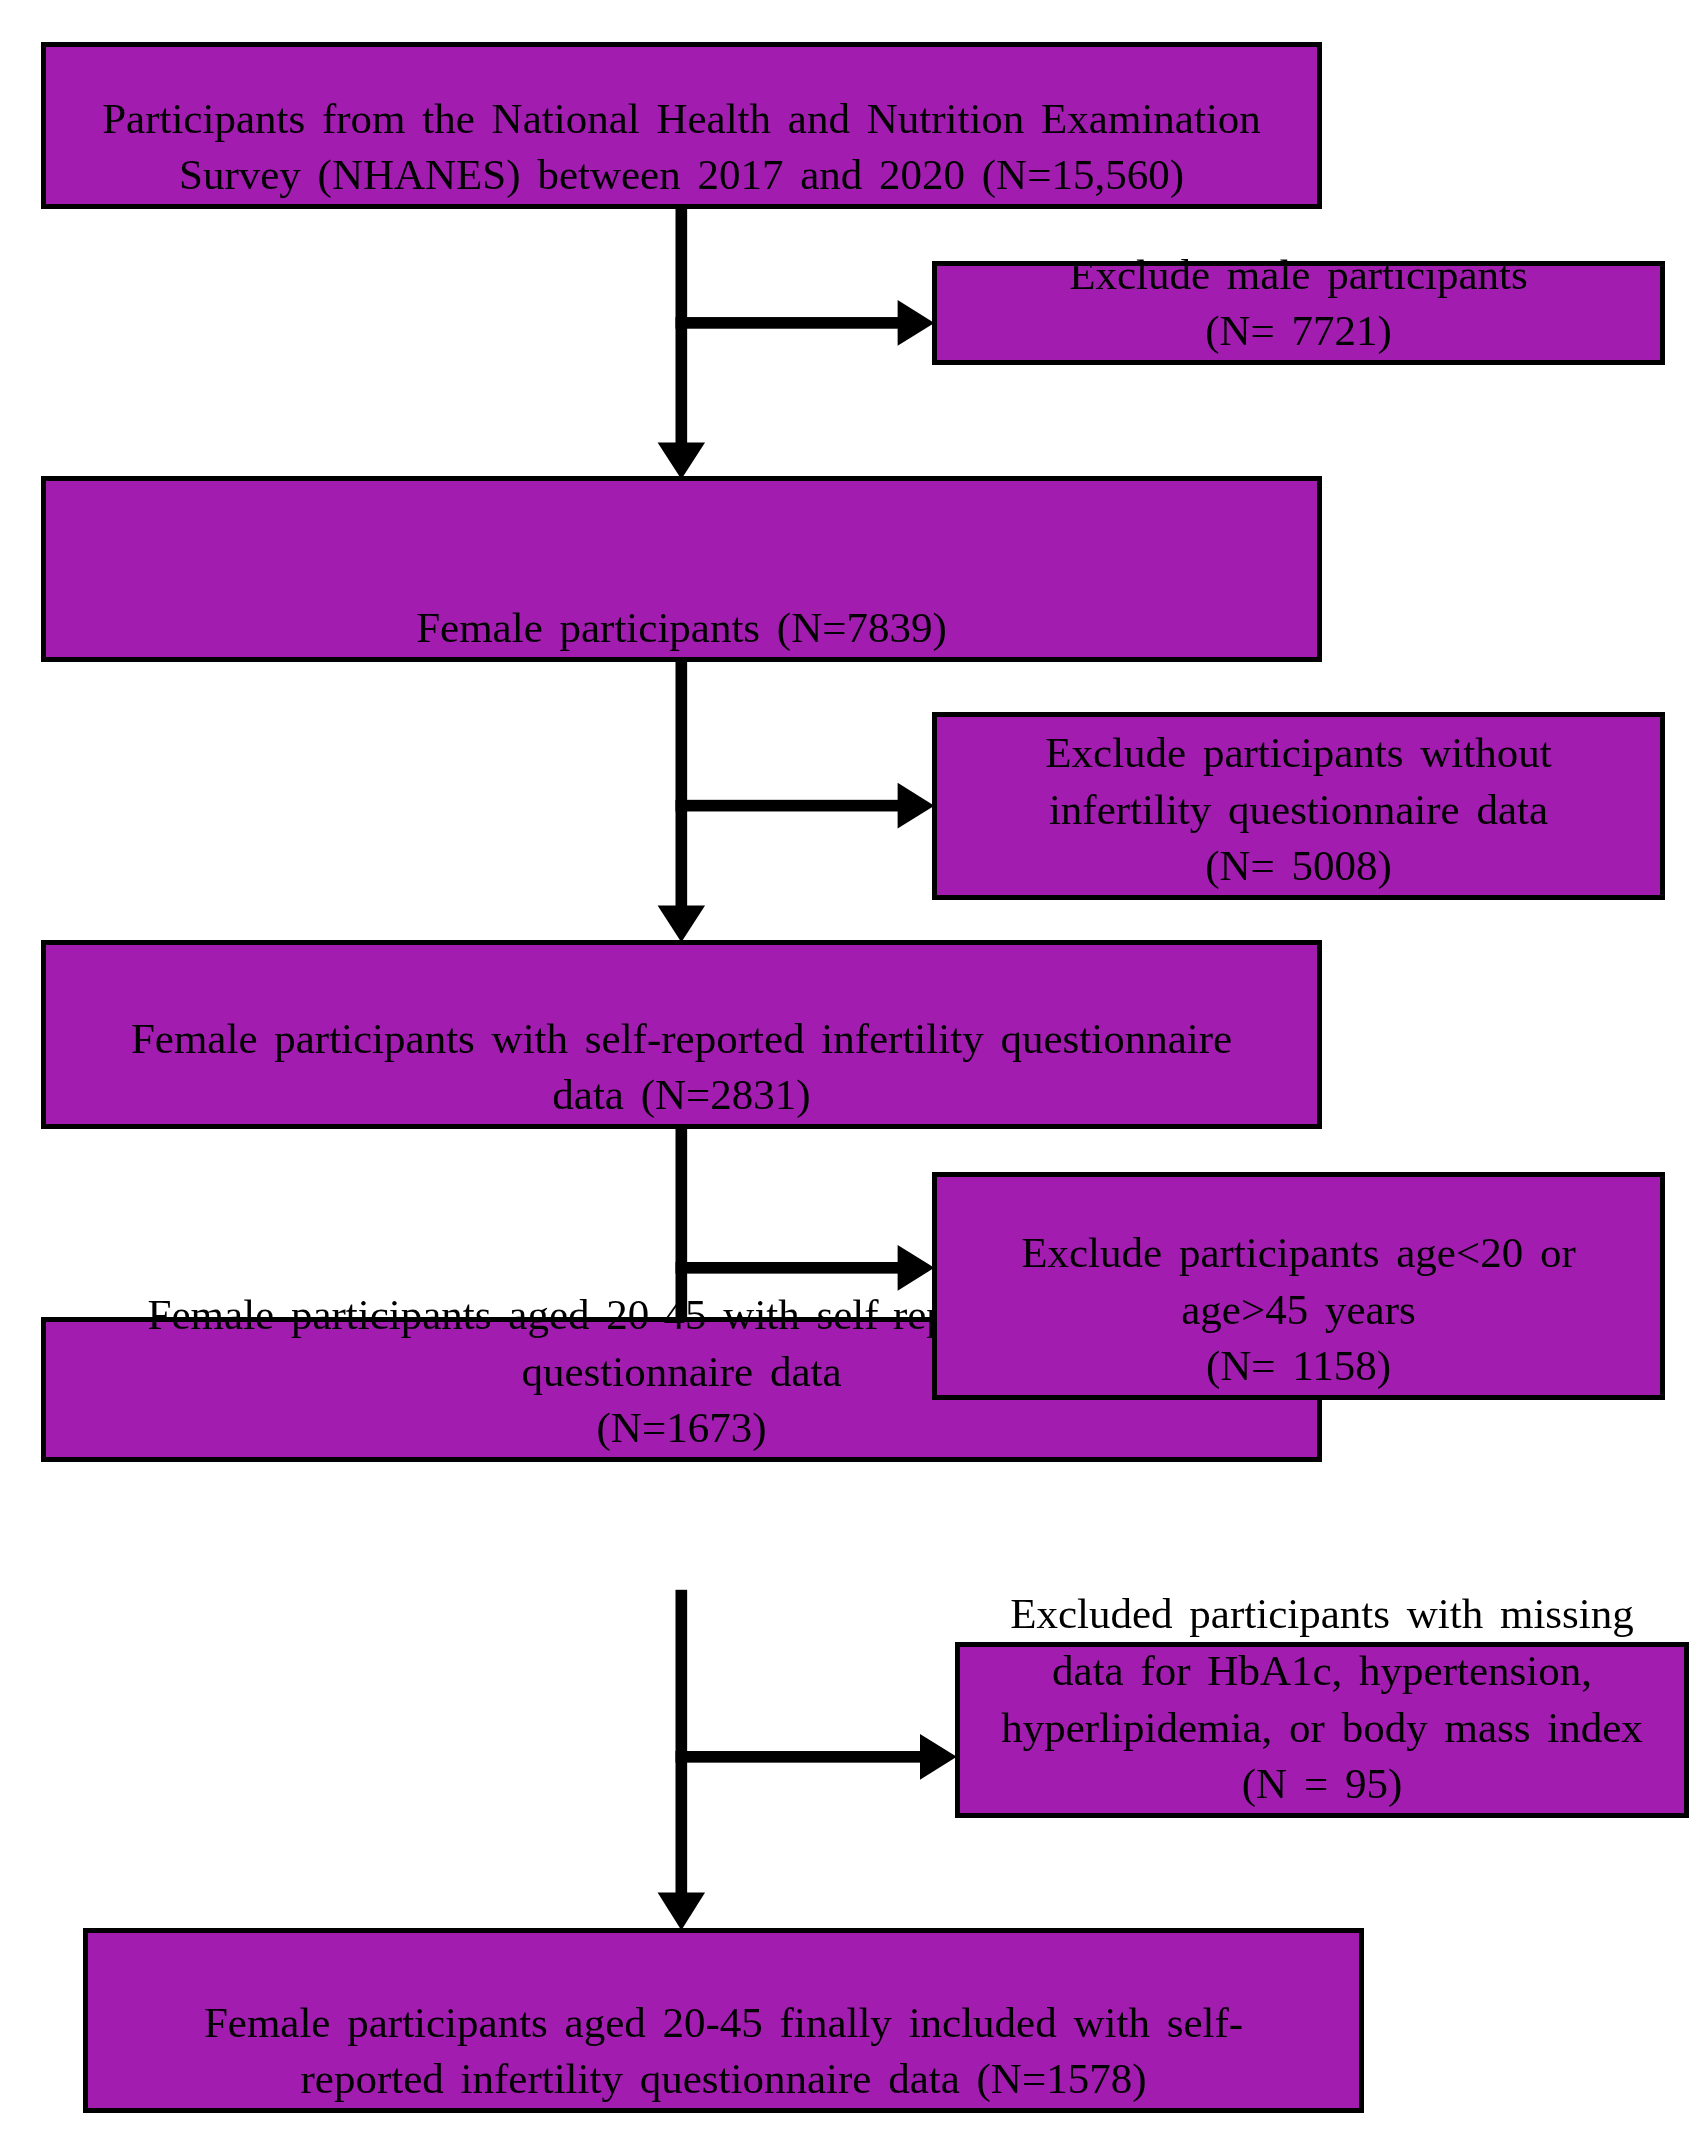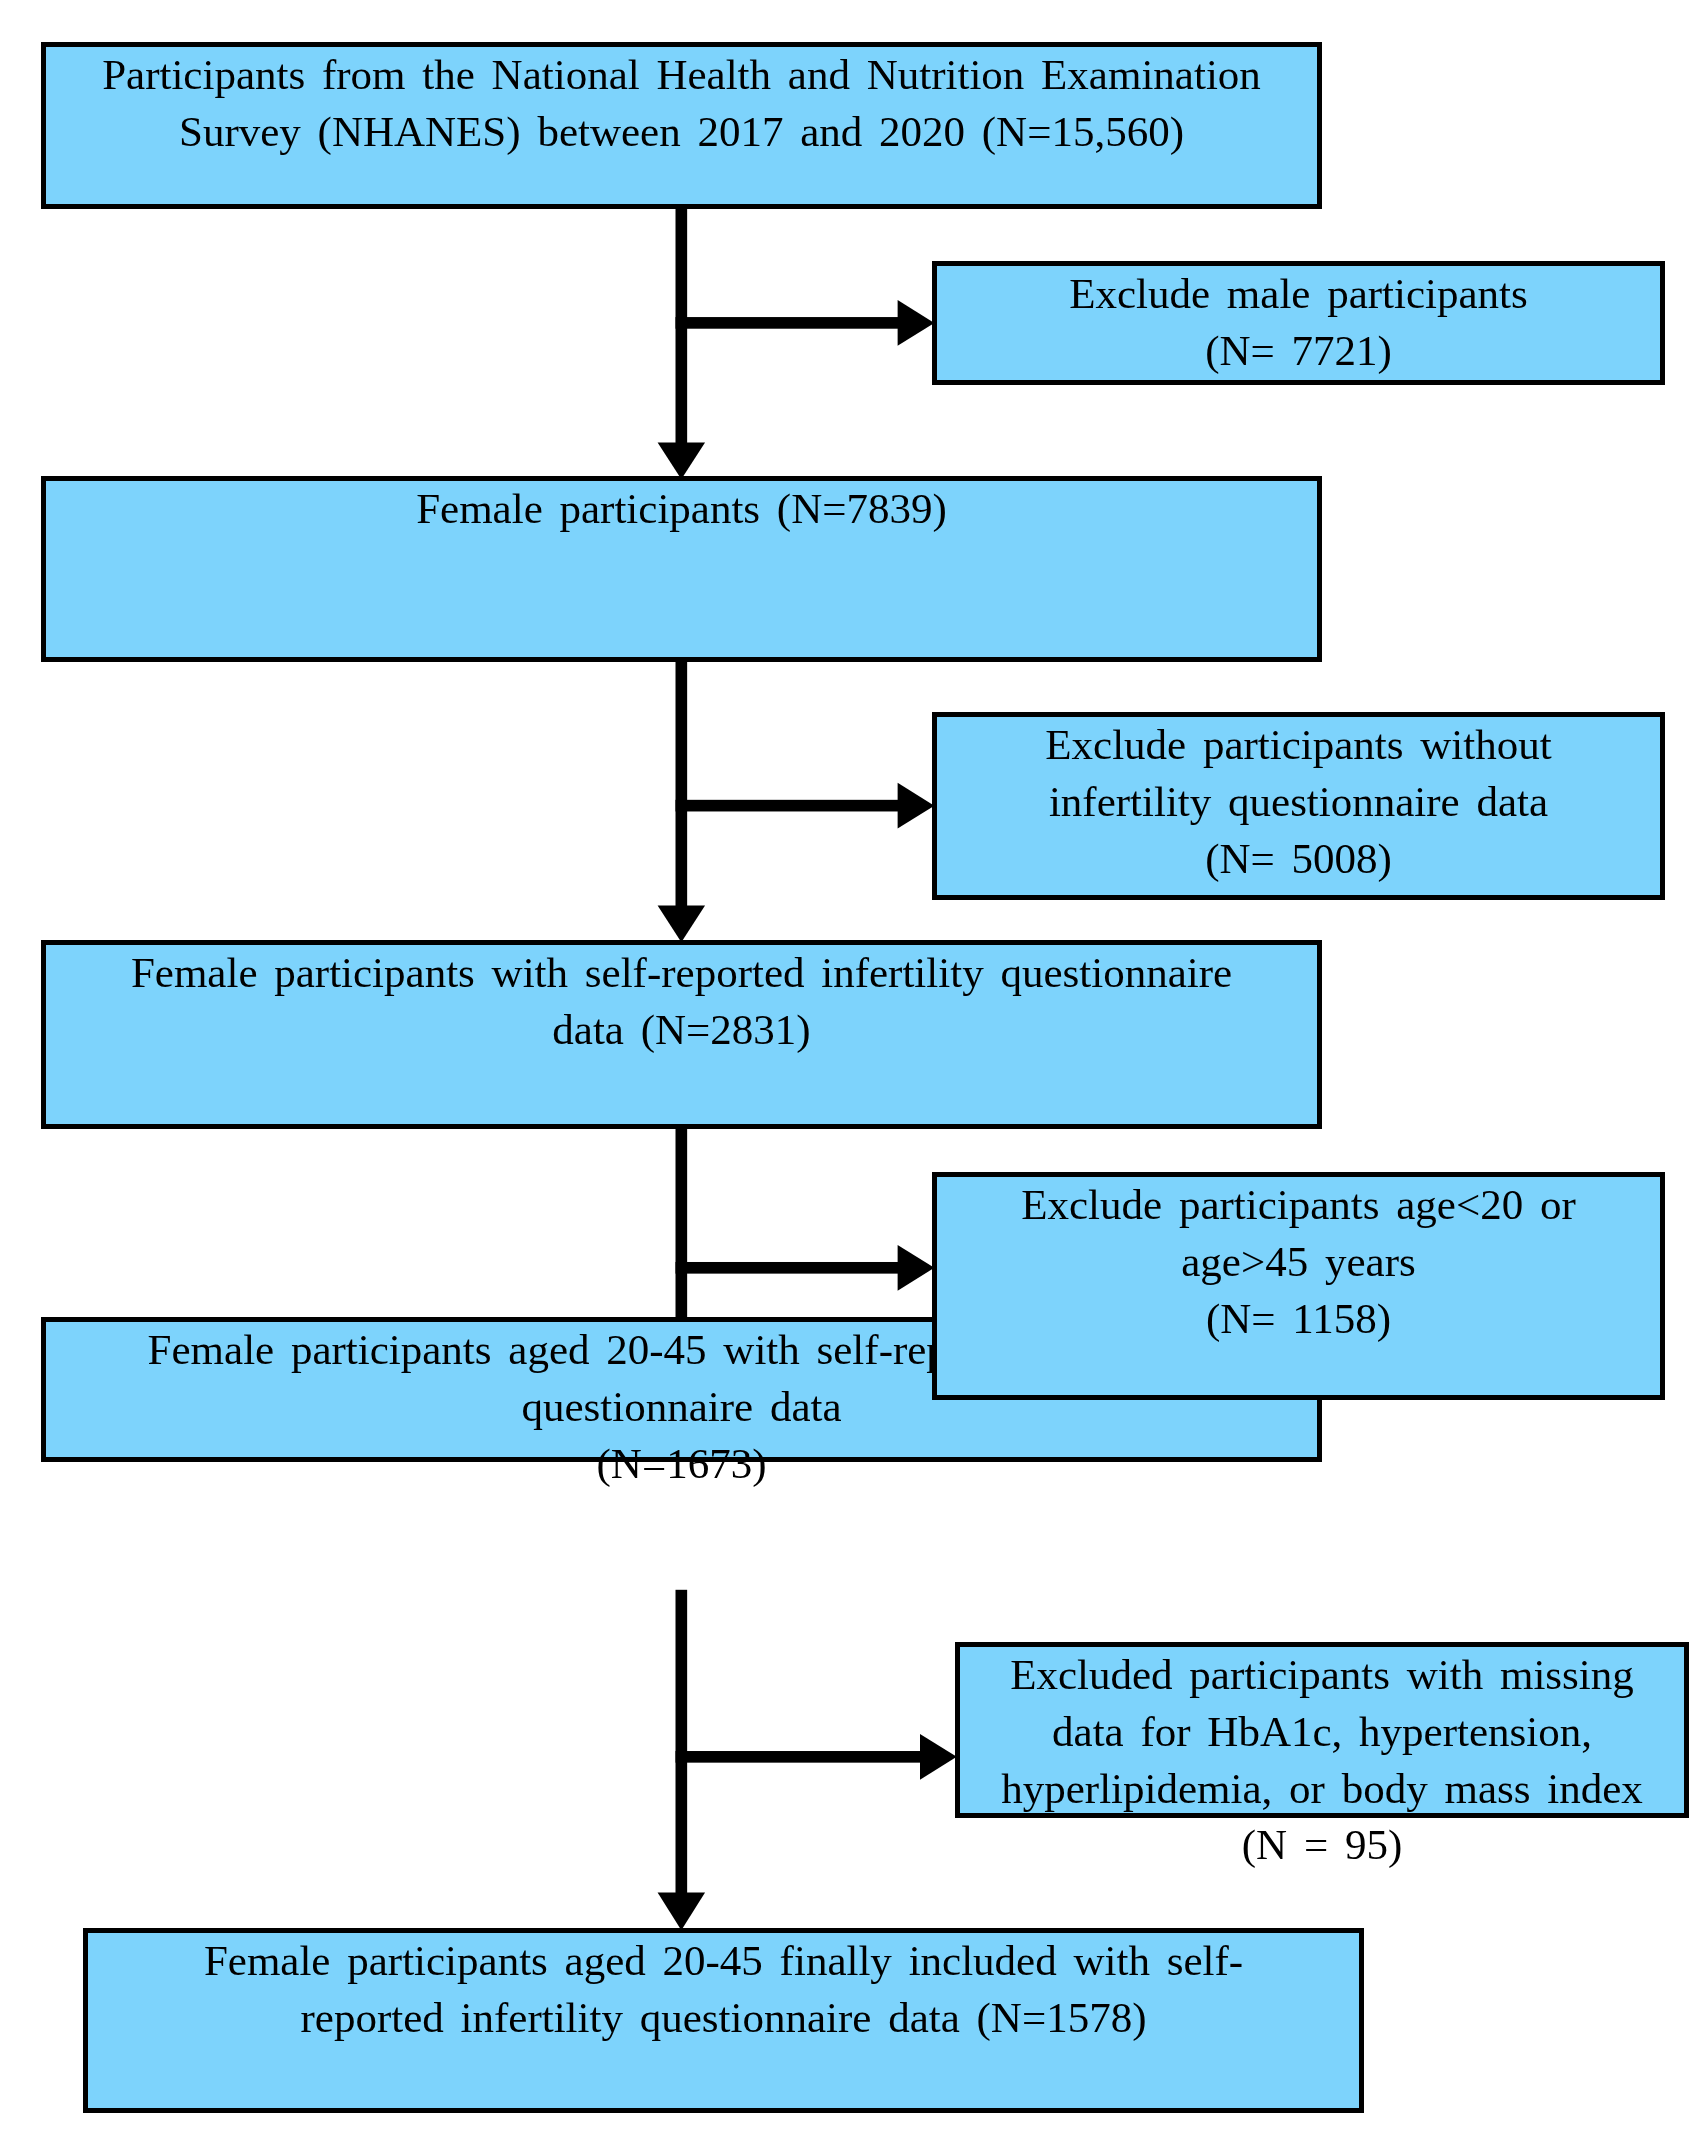--- a/index.html
+++ b/index.html
@@ -11,23 +11,23 @@
     position: relative;
     width: 1703px;
     height: 2146px;
     background: #ffffff;
     overflow: hidden;
   }
   .box {
     position: absolute;
     box-sizing: border-box;
     border: 5.4px solid #000000;
-    background: #7dd3fc;
+    background: #a21caf;
     display: flex;
-    align-items: flex-start;
+    align-items: flex-end;
     justify-content: center;
     text-align: center;
     z-index: 2;
   }
   .box-text {
     margin: 0;
     padding: 0 16px;
     font-family: "Liberation Serif", "DejaVu Serif", serif;
     font-size: 43px;
     line-height: 1.32;
@@ -37,21 +37,21 @@
   }
   
   .main-box { left: 41px; width: 1281px; }
   #box1 { top: 42px;   height: 167px; }
   #box2 { top: 476px;  height: 186px; }
   #box3 { top: 940px; height: 189px; }
   #box4 { top: 1317px; height: 145px; }
   #box5 { top: 1928px; height: 185px; margin-left: 42px; }
   
   .excl-box { left: 932px; width: 733px; }
-  #excl1 { top: 261px;  height: 124px; }
+  #excl1 { top: 261px;  height: 104px; }
   #excl2 { top: 712px;  height: 188px; }
   #excl3 { top: 1172px; height: 228px; }
   #excl4 { top: 1642px; height: 176px; left: 955px; width: 734px; }
   #arrow-layer {
     position: absolute;
     top: 0; left: 0;
     width: 1703px;
     height: 2146px;
     z-index: 1;
     pointer-events: none;

